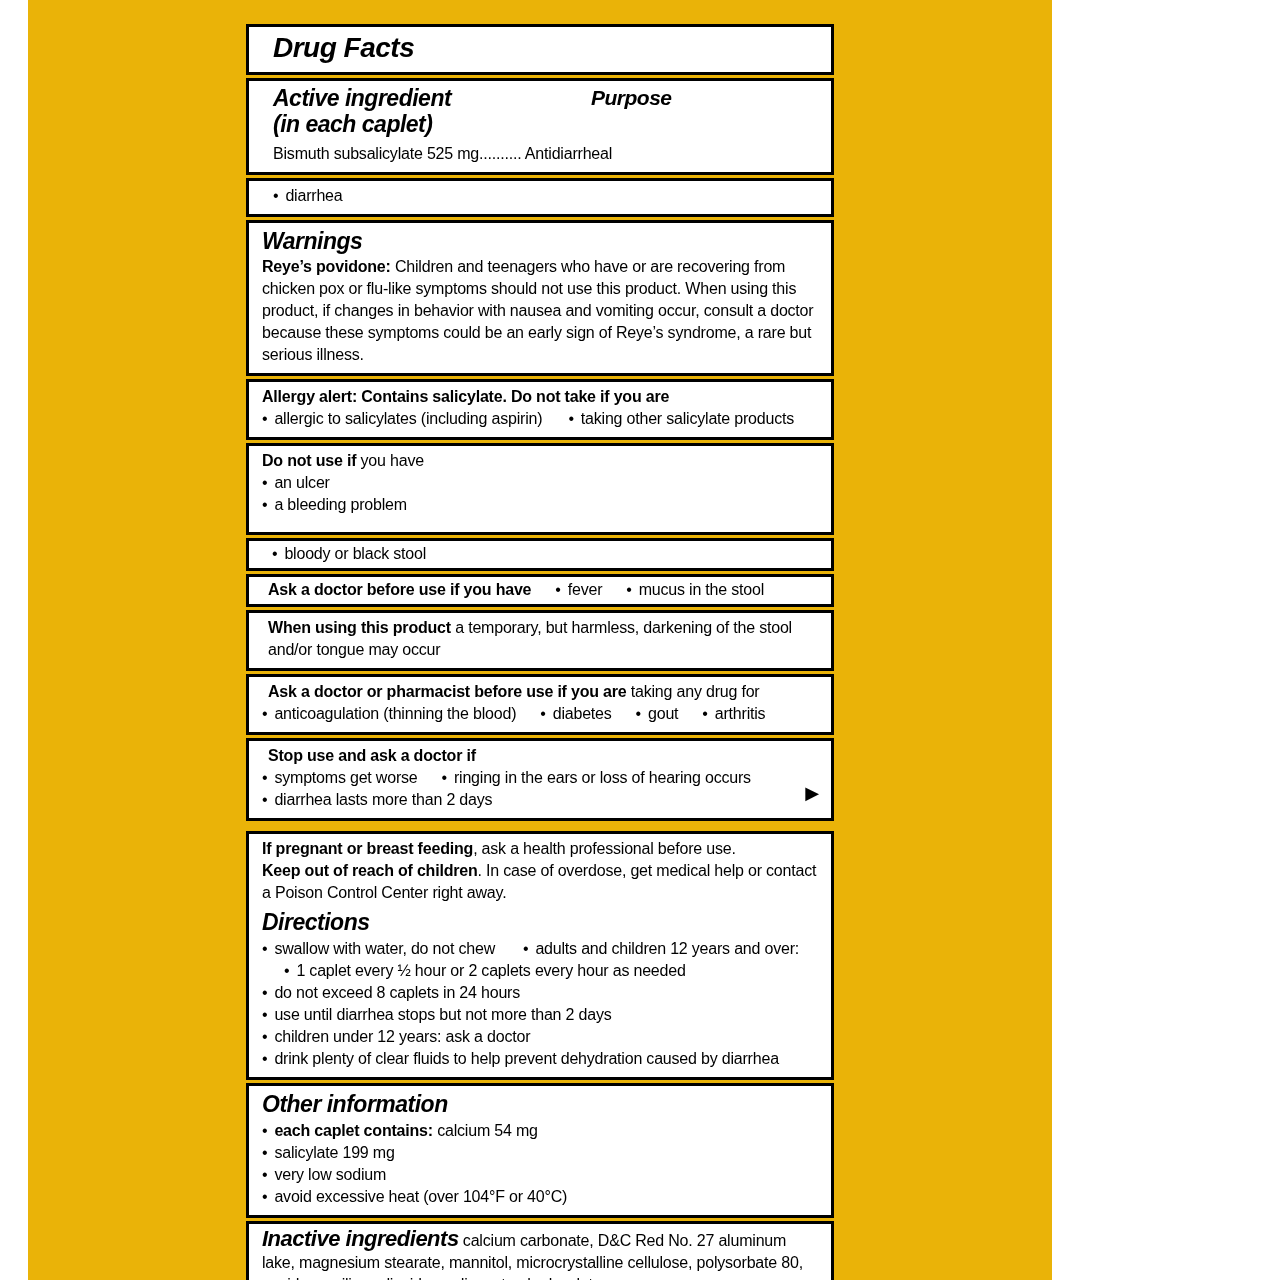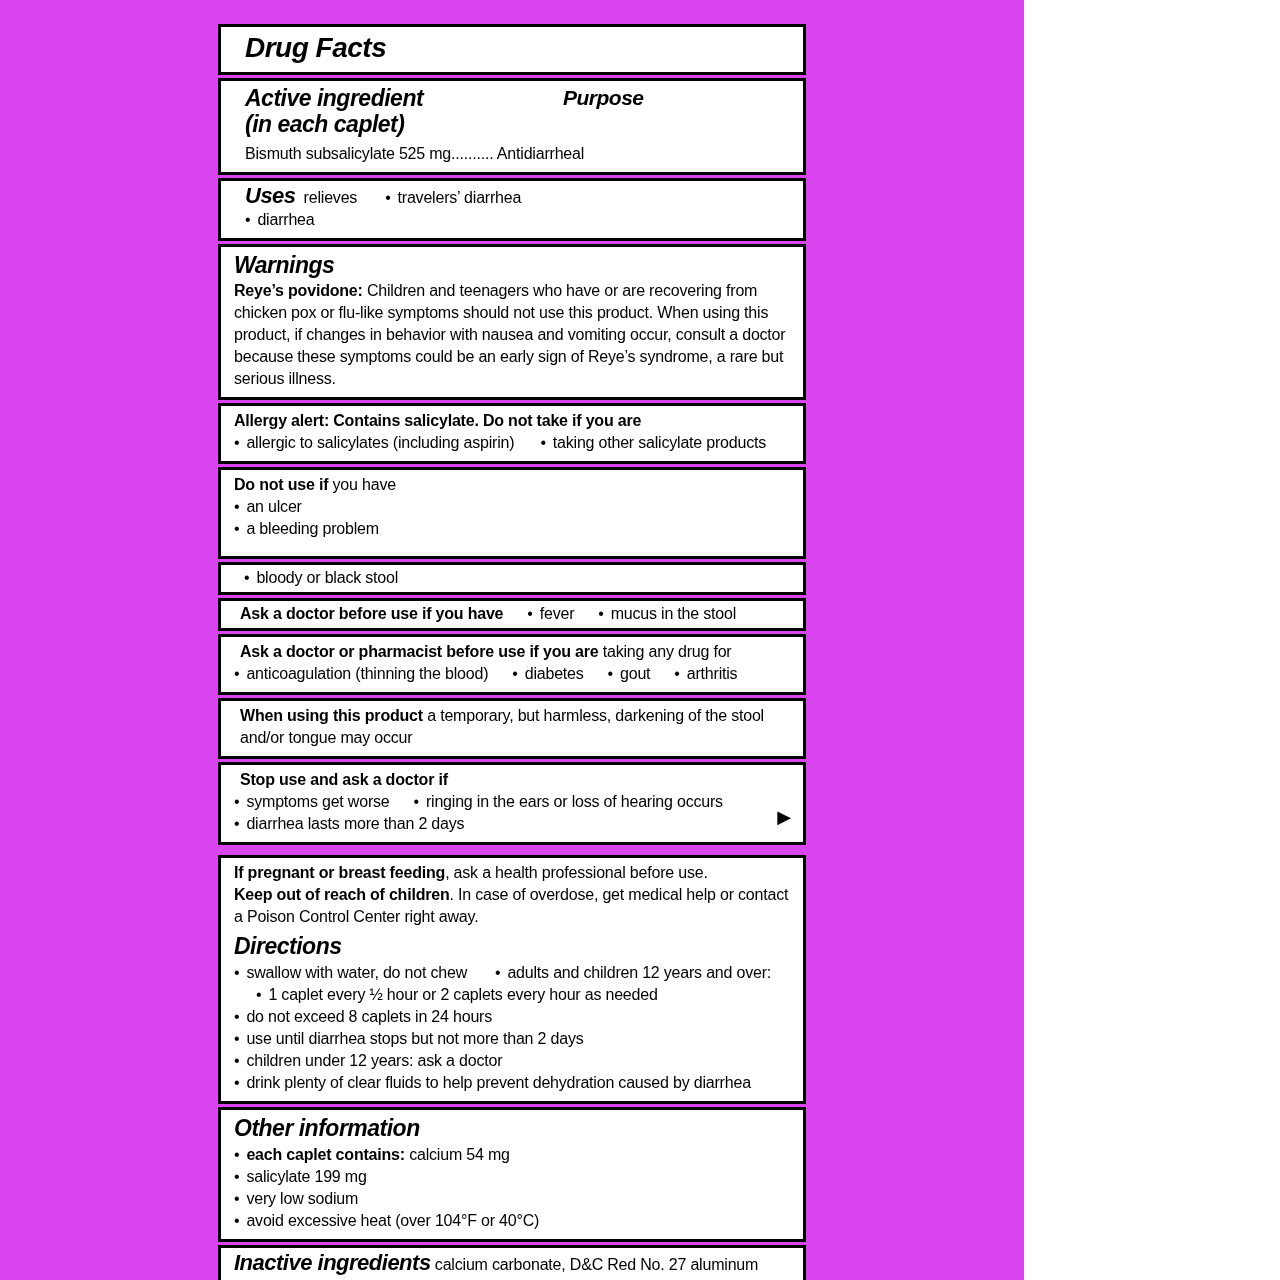--- a/index.html
+++ b/index.html
@@ -1,18 +1,18 @@
 <!DOCTYPE html>
 <html><head>
 <meta charset="utf-8">
 <style>
   html,body { margin:0; padding:0; background:#ffffff; }
   .page {
-    width:1024px; height:1280px; background:#d946ef; overflow:hidden;
-    font-family:"Liberation Sans", sans-serif; color:#000;
+    width:1024px; height:1280px; background:#eab308; overflow:hidden;
+    font-family:"Liberation Sans", sans-serif; color:#000;margin-left:28px;
   }
   .label { width:588px; margin:24px auto 0; }
   .sec {
     border:3px solid #000; background:#fff; margin-top:3px;
     padding:4px 13px 7px; box-sizing:border-box;
     font-size:16px; line-height:22px; letter-spacing:-0.2px;
   }
   .sec.first { margin-top:0; }
   .sec.pad-wide { padding-left:24px; padding-right:16px; }
   .sec.gap-lg { margin-top:10px; }
@@ -62,25 +62,20 @@
         <div class="ah-left">
           <div>Active ingredient</div>
           <div>(in each caplet)</div>
         </div>
         <div class="ah-right">Purpose</div>
       </div>
       <div class="active-row">Bismuth subsalicylate 525 mg.......... Antidiarrheal</div>
     </section>
 
     <section class="sec pad-wide">
-      <div class="row uses-row">
-        <span class="h-inline">Uses</span>
-        <span>relieves</span>
-        <span class="bi uses-bullet"><span class="b">•</span><span>travelers’ diarrhea</span></span>
-      </div>
       <div class="bi"><span class="b">•</span><span>diarrhea</span></div>
     </section>
 
     <section class="sec">
       <div class="h-sec">Warnings</div>
       <div class="warn-body">
         <b>Reye’s povidone:</b><span> Children and teenagers who have or are recovering from chicken pox or flu-like symptoms should not use this product. When using this product, if changes in behavior with nausea and vomiting occur, consult a doctor because these symptoms could be an early sign of Reye’s syndrome, a rare but serious illness.</span>
       </div>
     </section>
 
@@ -107,33 +102,33 @@
     <section class="sec tight">
       <div class="row" style="column-gap:24px; margin-left:6px;">
         <b>Ask a doctor before use if you have</b>
         <span class="bi"><span class="b">•</span><span>fever</span></span>
         <span class="bi"><span class="b">•</span><span>mucus in the stool</span></span>
       </div>
     </section>
 
     <section class="sec">
       <div style="margin-left:6px;">
+        <b>When using this product</b><span> a temporary, but harmless, darkening of the stool and/or tongue may occur</span>
+      </div>
+    </section>
+
+    <section class="sec">
+      <div style="margin-left:6px;">
         <b>Ask a doctor or pharmacist before use if you are</b><span> taking any drug for</span>
       </div>
       <div class="row" style="column-gap:24px;">
         <span class="bi"><span class="b">•</span><span>anticoagulation (thinning the blood)</span></span>
         <span class="bi"><span class="b">•</span><span>diabetes</span></span>
         <span class="bi"><span class="b">•</span><span>gout</span></span>
         <span class="bi"><span class="b">•</span><span>arthritis</span></span>
-      </div>
-    </section>
-
-    <section class="sec">
-      <div style="margin-left:6px;">
-        <b>When using this product</b><span> a temporary, but harmless, darkening of the stool and/or tongue may occur</span>
       </div>
     </section>
 
     <section class="sec stop-sec">
       <div style="margin-left:6px;"><b>Stop use and ask a doctor if</b></div>
       <div class="row" style="column-gap:24px;">
         <span class="bi"><span class="b">•</span><span>symptoms get worse</span></span>
         <span class="bi"><span class="b">•</span><span>ringing in the ears or loss of hearing occurs</span></span>
       </div>
       <div class="bi"><span class="b">•</span><span>diarrhea lasts more than 2 days</span></div>

